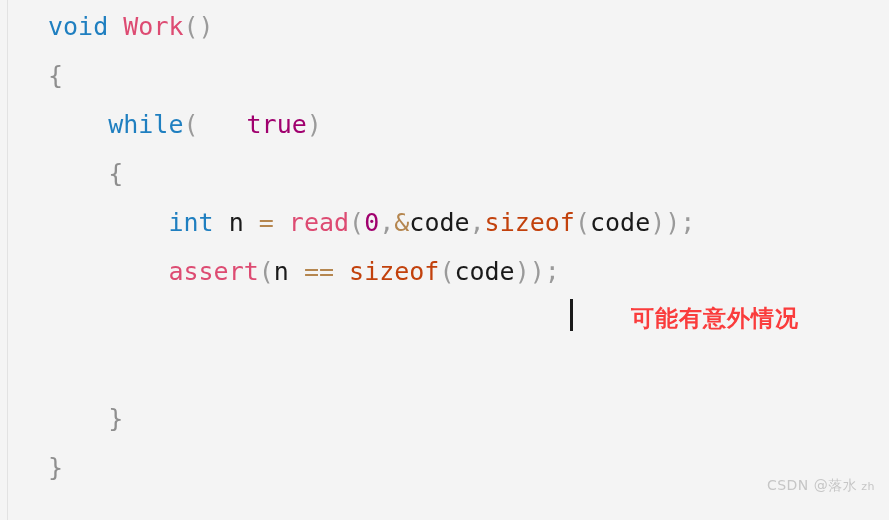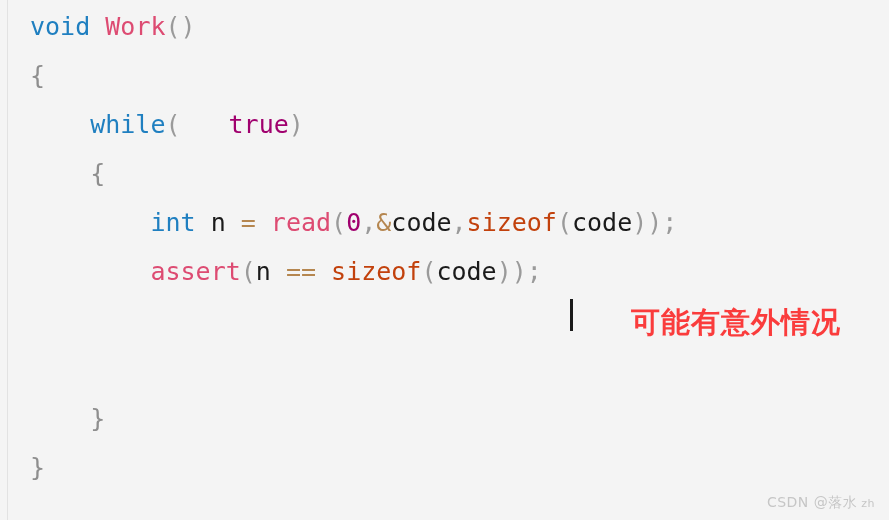--- a/index.html
+++ b/index.html
@@ -42,21 +42,21 @@
   }
 
   .code-line {
     height: 49px;
     line-height: 49px;
     white-space: pre;
     font-size: 25px;
     letter-spacing: 0px;
     color: #262626;
     position: relative;
-    padding-left: 30px;
+    padding-left: 48px;
     box-sizing: border-box;
   }
 
   
   .tok-kw      { color: #1f7fc0; }
   .tok-fn      { color: #dd4b72; }
   .tok-punct   { color: #9a9a9a; }
   .tok-plain   { color: #1a1a1a; }
   .tok-op      { color: #b5864f; }
   .tok-num     { color: #a0006e; }
@@ -74,32 +74,32 @@
     height: 32px;
     background: #1a1a1a;
   }
 
   
   #annotation-note {
     position: absolute;
     left: 631px;
     top: 303px;
     font-family: "DejaVu Sans", "Liberation Sans", sans-serif;
-    font-size: 29px;
+    font-size: 23px;
     font-weight: 700;
     color: #fa3c3c;
     letter-spacing: 1px;
     white-space: nowrap;
   }
 
   
   #watermark {
     position: absolute;
     right: 14px;
-    bottom: 8px;
+    bottom: 25px;
     font-family: "DejaVu Sans", "Liberation Sans", sans-serif;
     font-size: 14px;
     color: #c6c6c6;
     white-space: nowrap;
     letter-spacing: 0.5px;
   }
   #watermark .wm-handle { font-size: 14px; }
   #watermark .wm-suffix { font-size: 11px; }
 </style>
 </head>

